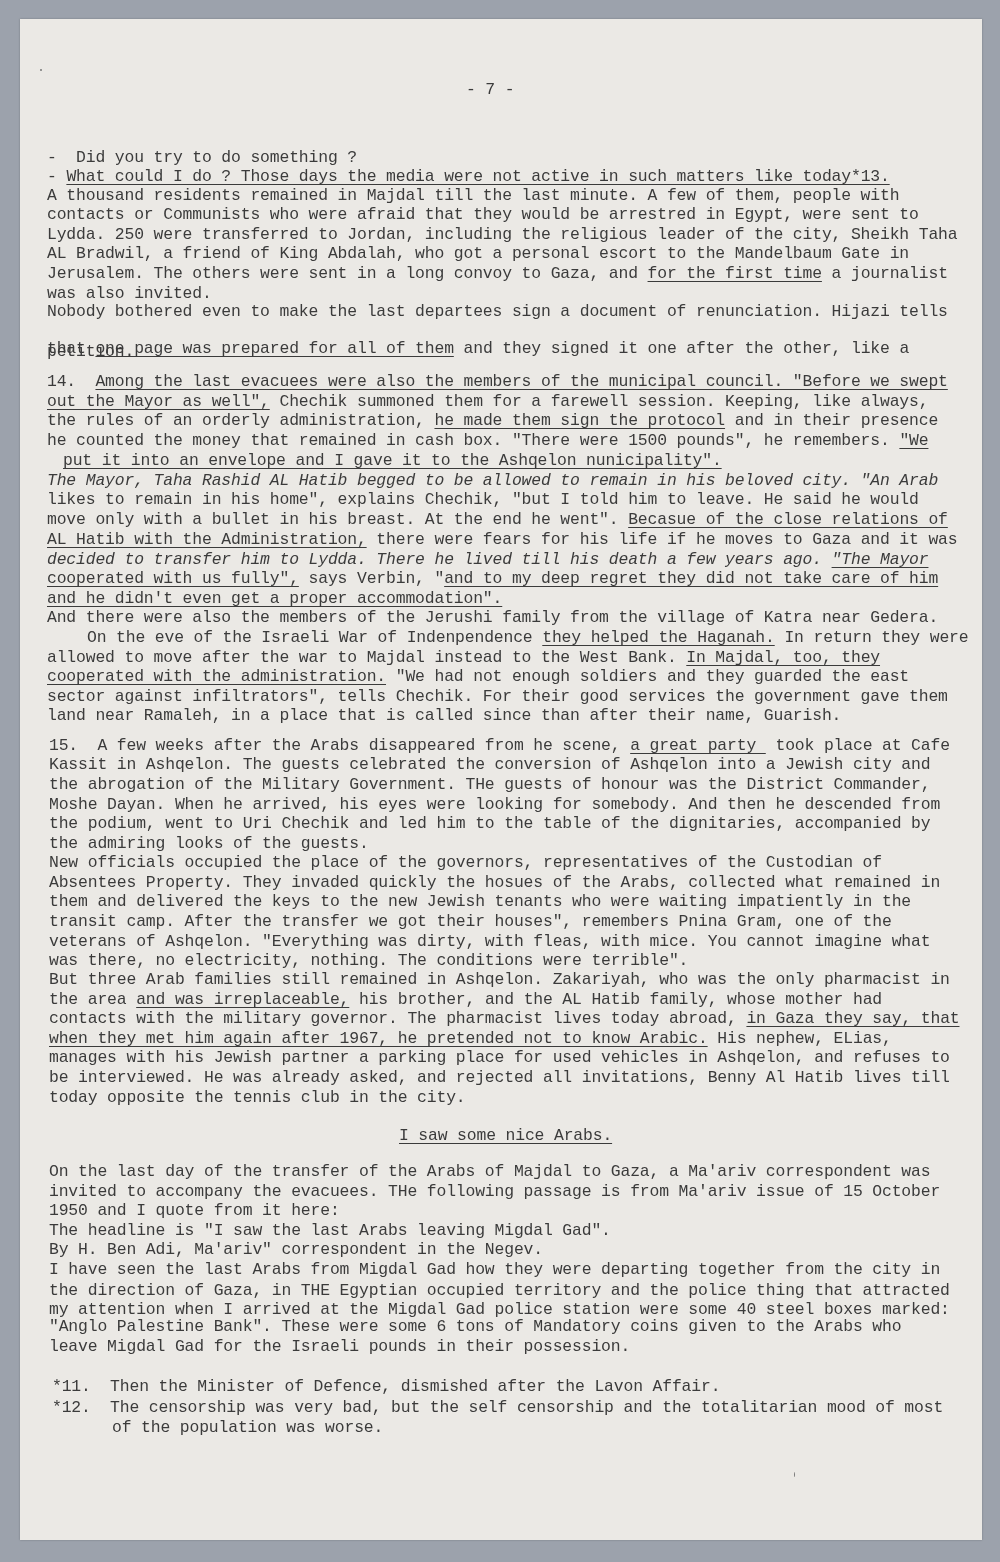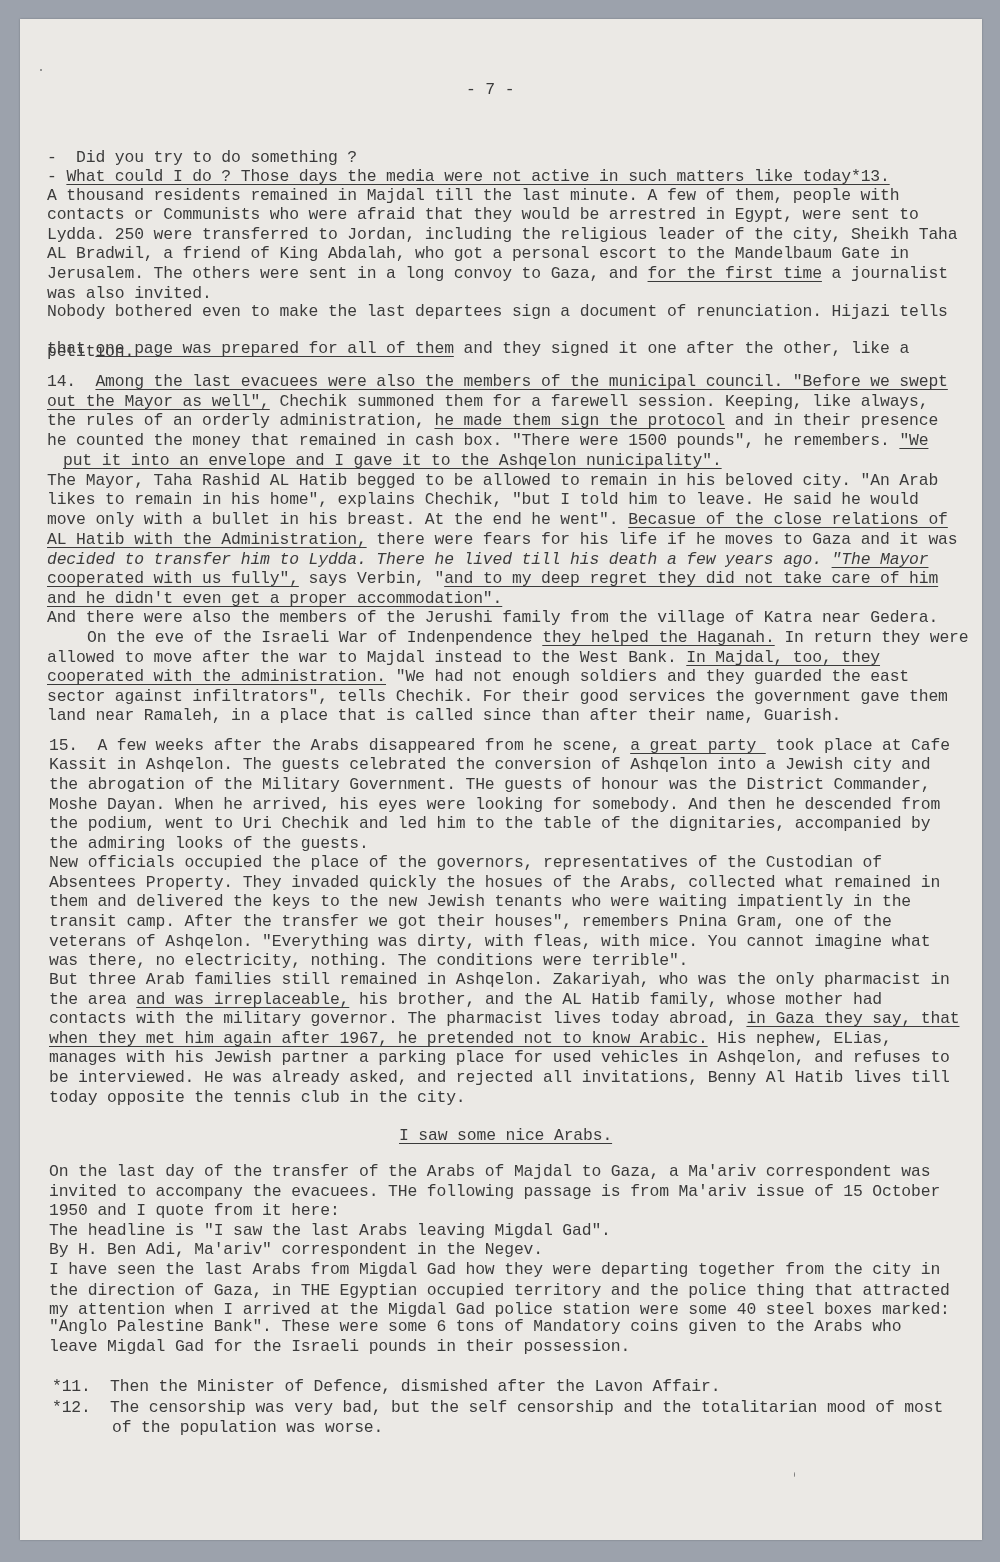--- a/index.html
+++ b/index.html
@@ -47,21 +47,21 @@
       <div class="line" style="top: 245px; left: 27px;"><span>Jerusalem. The others were sent in a long convoy to Gaza, and </span><span class="u">for the first time</span><span> a journalist</span></div>
       <div class="line" style="top: 265px; left: 27px;"><span>was also invited.</span></div>
       <div class="line" style="top: 283px; left: 27px;"><span>Nobody bothered even to make the last departees sign a document of renunciation. Hijazi tells</span></div>
       <div class="line" style="top: 320px; left: 27px; text-align: center;"><span>that </span><span class="u">one page was prepared for all of them</span><span> and they signed it one after the other, like a</span></div>
       <div class="line" style="top: 323px; left: 27px;"><span>petition.</span></div>
       <div class="line" style="top: 353px; left: 27px;"><span>14.  </span><span class="u">Among the last evacuees were also the members of the municipal council. "Before we swept</span></div>
       <div class="line" style="top: 373px; left: 27px;"><span class="u">out the Mayor as well",</span><span> Chechik summoned them for a farewell session. Keeping, like always,</span></div>
       <div class="line" style="top: 392px; left: 27px;"><span>the rules of an orderly administration, </span><span class="u">he made them sign the protocol</span><span> and in their presence</span></div>
       <div class="line" style="top: 412px; left: 27px;"><span>he counted the money that remained in cash box. "There were 1500 pounds", he remembers. </span><span class="u">"We</span></div>
       <div class="line" style="top: 432px; left: 27px; margin-left: 16px;"><span class="u">put it into an envelope and I gave it to the Ashqelon nunicipality".</span></div>
-      <div class="line" style="top: 452px; left: 27px;"><span>The Mayor, Taha Rashid AL Hatib begged to be allowed to remain in his beloved city. "An Arab</span></div>
+      <div class="line" style="top: 452px; left: 27px; font-style: italic;"><span>The Mayor, Taha Rashid AL Hatib begged to be allowed to remain in his beloved city. "An Arab</span></div>
       <div class="line" style="top: 471px; left: 27px;"><span>likes to remain in his home", explains Chechik, "but I told him to leave. He said he would</span></div>
       <div class="line" style="top: 491px; left: 27px;"><span>move only with a bullet in his breast. At the end he went". </span><span class="u">Becasue of the close relations of</span></div>
       <div class="line" style="top: 511px; left: 27px;"><span class="u">AL Hatib with the Administration,</span><span> there were fears for his life if he moves to Gaza and it was</span></div>
       <div class="line" style="top: 531px; left: 27px; font-style: italic;"><span>decided to transfer him to Lydda. There he lived till his death a few years ago. </span><span class="u">"The Mayor</span></div>
       <div class="line" style="top: 550px; left: 27px;"><span class="u">cooperated with us fully",</span><span> says Verbin, "</span><span class="u">and to my deep regret they did not take care of him</span></div>
       <div class="line" style="top: 570px; left: 27px;"><span class="u">and he didn't even get a proper accommodation".</span></div>
       <div class="line" style="top: 589px; left: 27px;"><span>And there were also the members of the Jerushi family from the village of Katra near Gedera.</span></div>
       <div class="line" style="top: 609px; left: 27px; margin-left: 40px;"><span>On the eve of the Israeli War of Indenpendence </span><span class="u">they helped the Haganah.</span><span> In return they were</span></div>
       <div class="line" style="top: 629px; left: 27px;"><span>allowed to move after the war to Majdal instead to the West Bank. </span><span class="u">In Majdal, too, they</span></div>
       <div class="line" style="top: 648px; left: 27px;"><span class="u">cooperated with the administration.</span><span> "We had not enough soldiers and they guarded the east</span></div>

